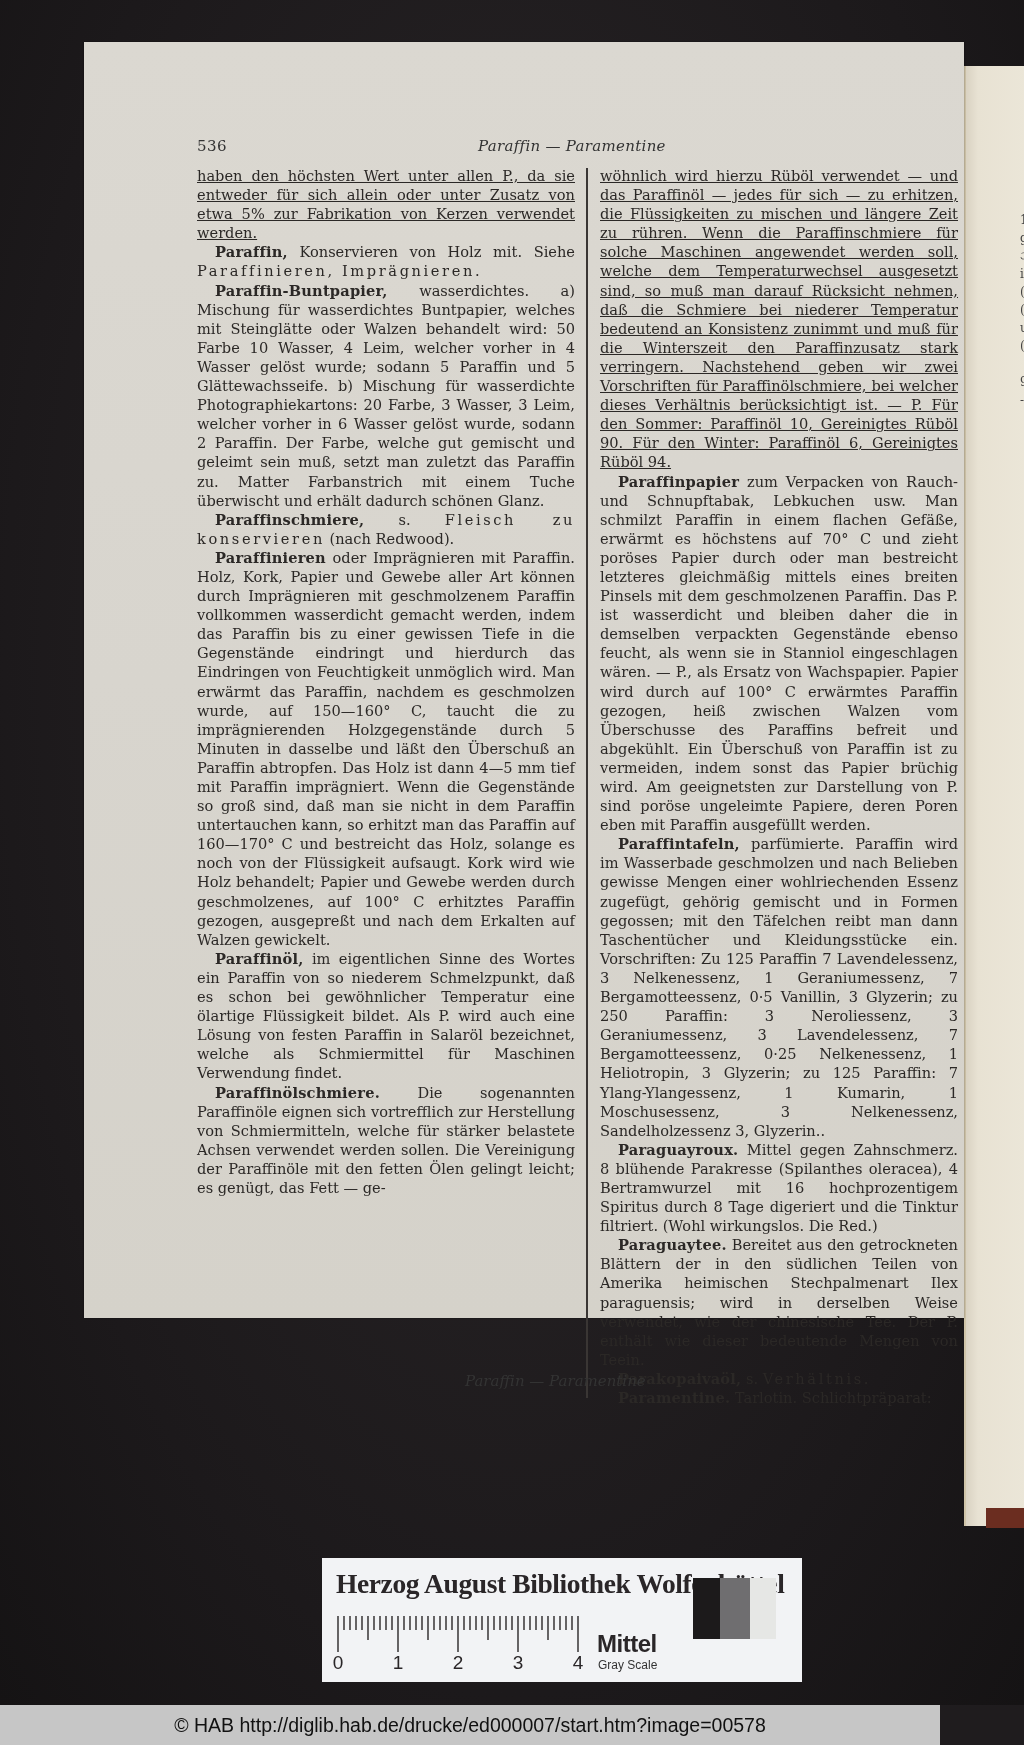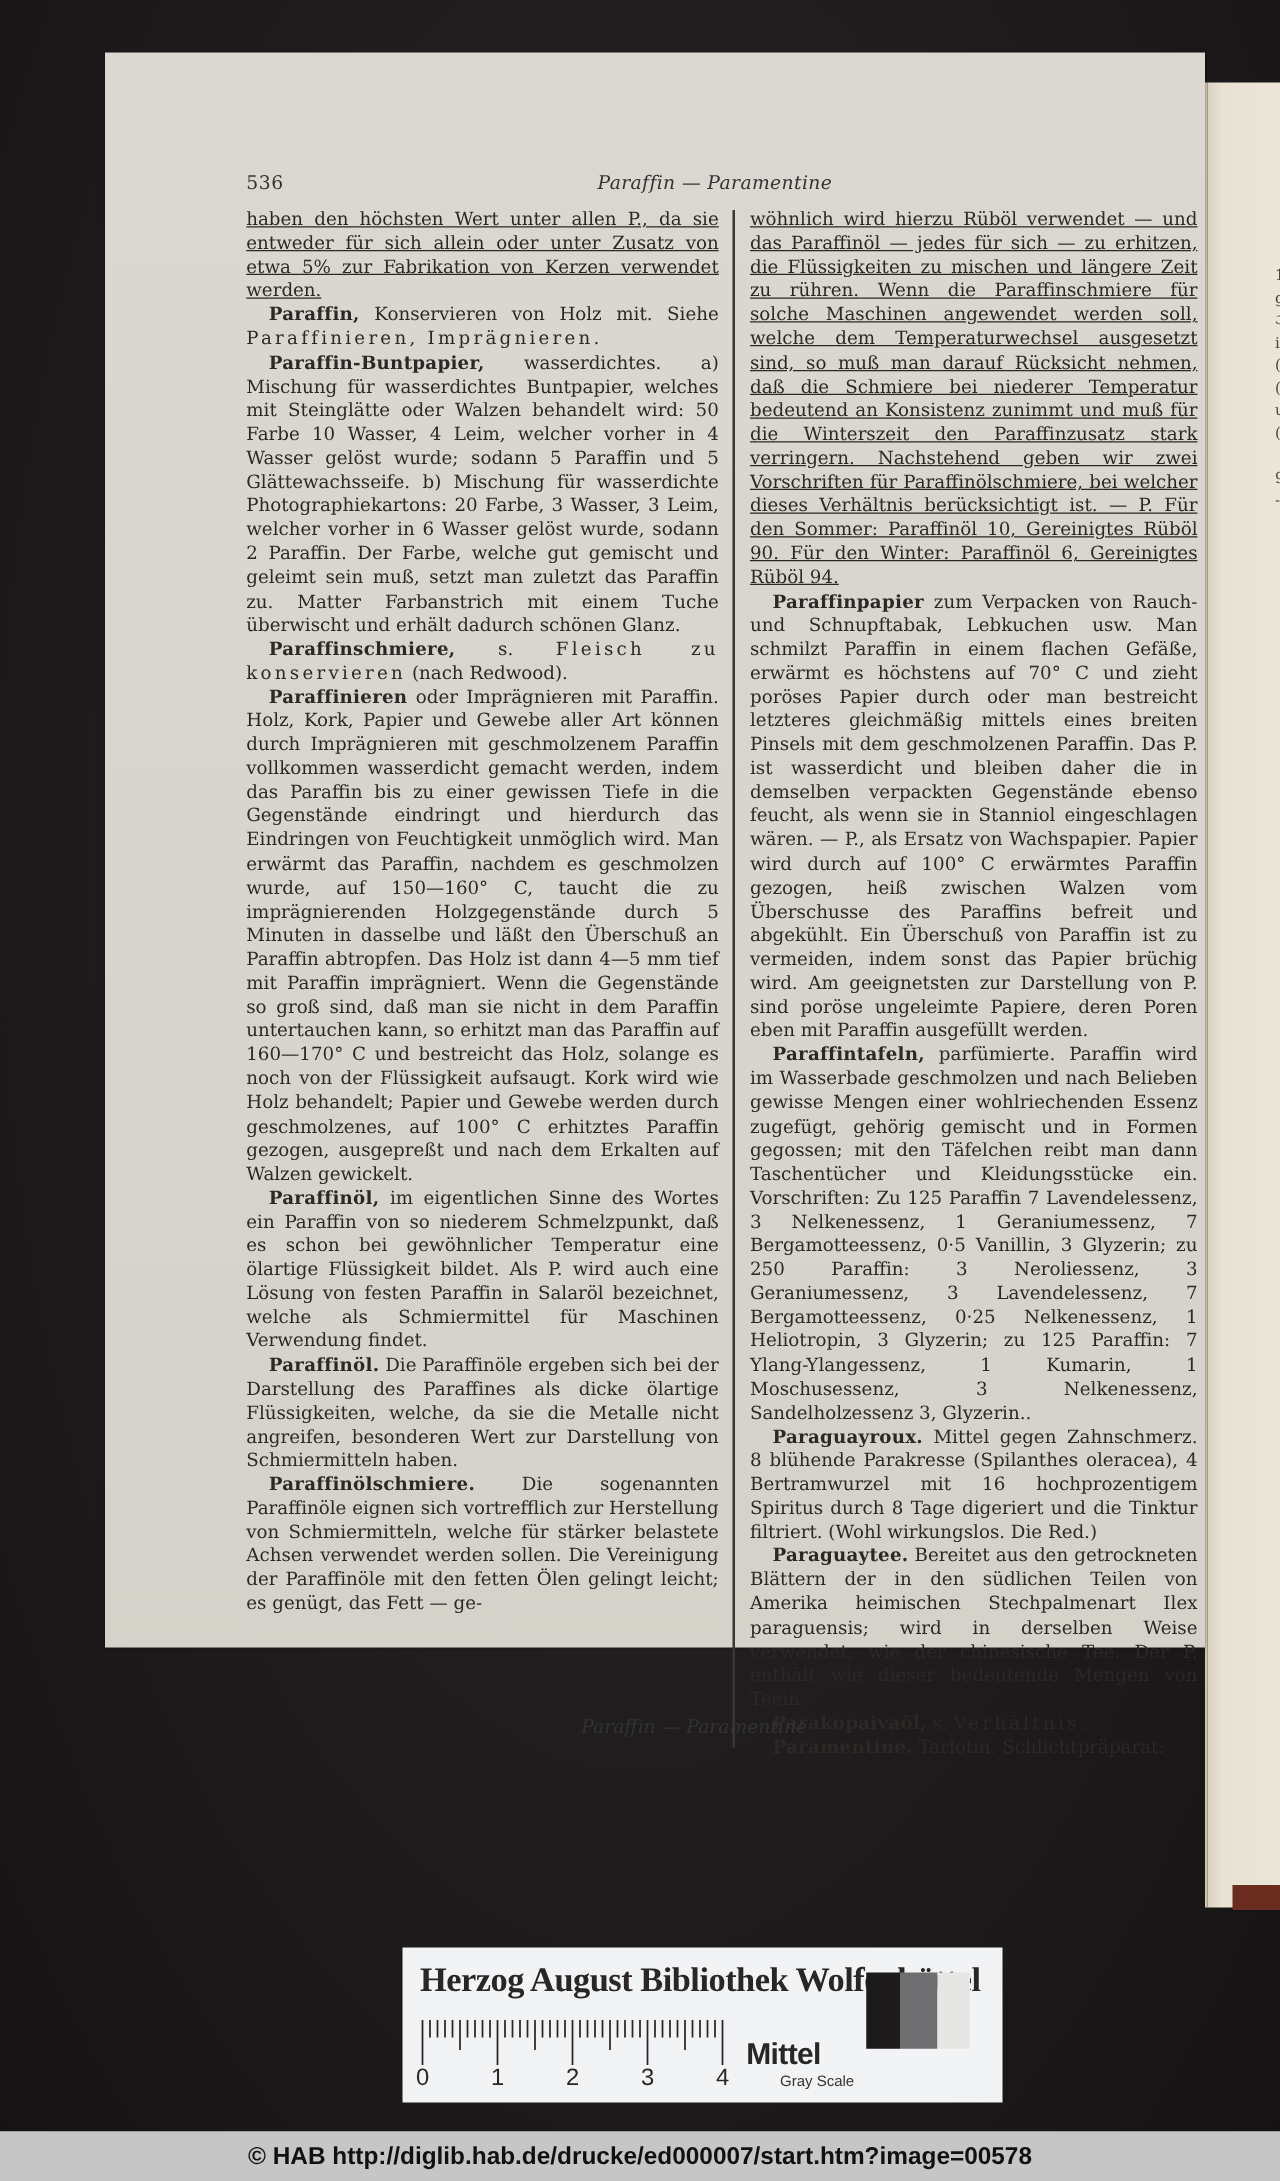--- a/index.html
+++ b/index.html
@@ -74,31 +74,31 @@
   .ruler .label {
     position: absolute; top: 38px; font-family: "Liberation Sans", sans-serif;
     font-size: 19px; color: #2a2628; width: 20px; margin-left: -10px; text-align: center;
   }
   .kodak {
     position: absolute; left: 275px; top: 72px;
     font-family: "Liberation Sans", sans-serif; font-weight: bold;
     font-size: 24px; color: #2a2628; letter-spacing: -0.5px;
   }
   .kodak-sub {
-    position: absolute; left: 302px; top: 100px;
+    position: absolute; left: 276px; top: 100px;
     font-family: "Liberation Sans", sans-serif; font-size: 12px; color: #333;
   }
   .gray-swatch { position: absolute; top: 78px; height: 61px; }
   .sw-black { left: 371px; width: 27px; background: #1c1a1b; }
   .sw-mid { left: 398px; width: 30px; background: #6f6e70; }
   .sw-light { left: 428px; width: 26px; background: #e6e7e5; }
   .footer-bar {
-    position: absolute; left: 0; top: 1705px; width: 1024px; height: 40px;
+    position: absolute; left: 0; top: 1705px; width: 940px; height: 40px;
     background: #c6c6c6;
-    display: flex; align-items: center; justify-content: center; font-weight: bold;
+    display: flex; align-items: center; justify-content: center;
   }
   .footer-bar span {
     font-family: "Liberation Sans", sans-serif; font-size: 19.5px; color: #111;
   }
 </style>
 </head>
 <body>
 
 <div class="scan-bg"></div>
 
@@ -121,21 +121,20 @@
   <div class="page-number">536</div>
   <div class="running-head">Paraffin — Paramentine</div>
 
   <div class="column col-left" id="col-left">
       <p class="entry cont"><span>haben den höchsten Wert unter allen P., da sie entweder für sich allein oder unter Zusatz von etwa 5% zur Fabrikation von Kerzen verwendet werden.</span></p>
       <p class="entry"><span class="headword">Paraffin,</span> <span>Konservieren von Holz mit. Siehe</span> <span class="spaced">Paraffinieren, Imprägnieren.</span></p>
       <p class="entry"><span class="headword">Paraffin-Buntpapier,</span> <span>wasserdichtes. a) Mischung für wasserdichtes Buntpapier, welches mit Steinglätte oder Walzen behandelt wird: 50 Farbe 10 Wasser, 4 Leim, welcher vorher in 4 Wasser gelöst wurde; sodann 5 Paraffin und 5 Glättewachsseife. b) Mischung für wasserdichte Photographiekartons: 20 Farbe, 3 Wasser, 3 Leim, welcher vorher in 6 Wasser gelöst wurde, sodann 2 Paraffin. Der Farbe, welche gut gemischt und geleimt sein muß, setzt man zuletzt das Paraffin zu. Matter Farbanstrich mit einem Tuche überwischt und erhält dadurch schönen Glanz.</span></p>
       <p class="entry"><span class="headword">Paraffinschmiere,</span> <span>s.</span> <span class="spaced">Fleisch zu konservieren</span> <span>(nach Redwood).</span></p>
       <p class="entry"><span class="headword">Paraffinieren</span> <span>oder Imprägnieren mit Paraffin. Holz, Kork, Papier und Gewebe aller Art können durch Imprägnieren mit geschmolzenem Paraffin vollkommen wasserdicht gemacht werden, indem das Paraffin bis zu einer gewissen Tiefe in die Gegenstände eindringt und hierdurch das Eindringen von Feuchtigkeit unmöglich wird. Man erwärmt das Paraffin, nachdem es geschmolzen wurde, auf 150—160° C, taucht die zu imprägnierenden Holzgegenstände durch 5 Minuten in dasselbe und läßt den Überschuß an Paraffin abtropfen. Das Holz ist dann 4—5 mm tief mit Paraffin imprägniert. Wenn die Gegenstände so groß sind, daß man sie nicht in dem Paraffin untertauchen kann, so erhitzt man das Paraffin auf 160—170° C und bestreicht das Holz, solange es noch von der Flüssigkeit aufsaugt. Kork wird wie Holz behandelt; Papier und Gewebe werden durch geschmolzenes, auf 100° C erhitztes Paraffin gezogen, ausgepreßt und nach dem Erkalten auf Walzen gewickelt.</span></p>
       <p class="entry"><span class="headword">Paraffinöl,</span> <span>im eigentlichen Sinne des Wortes ein Paraffin von so niederem Schmelzpunkt, daß es schon bei gewöhnlicher Temperatur eine ölartige Flüssigkeit bildet. Als P. wird auch eine Lösung von festen Paraffin in Salaröl bezeichnet, welche als Schmiermittel für Maschinen Verwendung findet.</span></p>
-      <p class="entry"><span class="headword">Paraffinöl.</span> <span>Die Paraffinöle ergeben sich bei der Darstellung des Paraffines als dicke ölartige Flüssigkeiten, welche, da sie die Metalle nicht angreifen, besonderen Wert zur Darstellung von Schmiermitteln haben.</span></p>
       <p class="entry"><span class="headword">Paraffinölschmiere.</span> <span>Die sogenannten Paraffinöle eignen sich vortrefflich zur Herstellung von Schmiermitteln, welche für stärker belastete Achsen verwendet werden sollen. Die Vereinigung der Paraffinöle mit den fetten Ölen gelingt leicht; es genügt, das Fett — ge-</span></p>
     </div>
   <div class="col-rule"></div>
   <div class="column col-right" id="col-right">
       <p class="entry cont"><span>wöhnlich wird hierzu Rüböl verwendet — und das Paraffinöl — jedes für sich — zu erhitzen, die Flüssigkeiten zu mischen und längere Zeit zu rühren. Wenn die Paraffinschmiere für solche Maschinen angewendet werden soll, welche dem Temperaturwechsel ausgesetzt sind, so muß man darauf Rücksicht nehmen, daß die Schmiere bei niederer Temperatur bedeutend an Konsistenz zunimmt und muß für die Winterszeit den Paraffinzusatz stark verringern. Nachstehend geben wir zwei Vorschriften für Paraffinölschmiere, bei welcher dieses Verhältnis berücksichtigt ist. — P. Für den Sommer: Paraffinöl 10, Gereinigtes Rüböl 90. Für den Winter: Paraffinöl 6, Gereinigtes Rüböl 94.</span></p>
       <p class="entry"><span class="headword">Paraffinpapier</span> <span>zum Verpacken von Rauch- und Schnupftabak, Lebkuchen usw. Man schmilzt Paraffin in einem flachen Gefäße, erwärmt es höchstens auf 70° C und zieht poröses Papier durch oder man bestreicht letzteres gleichmäßig mittels eines breiten Pinsels mit dem geschmolzenen Paraffin. Das P. ist wasserdicht und bleiben daher die in demselben verpackten Gegenstände ebenso feucht, als wenn sie in Stanniol eingeschlagen wären. — P., als Ersatz von Wachspapier. Papier wird durch auf 100° C erwärmtes Paraffin gezogen, heiß zwischen Walzen vom Überschusse des Paraffins befreit und abgekühlt. Ein Überschuß von Paraffin ist zu vermeiden, indem sonst das Papier brüchig wird. Am geeignetsten zur Darstellung von P. sind poröse ungeleimte Papiere, deren Poren eben mit Paraffin ausgefüllt werden.</span></p>
       <p class="entry"><span class="headword">Paraffintafeln,</span> <span>parfümierte. Paraffin wird im Wasserbade geschmolzen und nach Belieben gewisse Mengen einer wohlriechenden Essenz zugefügt, gehörig gemischt und in Formen gegossen; mit den Täfelchen reibt man dann Taschentücher und Kleidungsstücke ein. Vorschriften: Zu 125 Paraffin 7 Lavendelessenz, 3 Nelkenessenz, 1 Geraniumessenz, 7 Bergamotteessenz, 0·5 Vanillin, 3 Glyzerin; zu 250 Paraffin: 3 Neroliessenz, 3 Geraniumessenz, 3 Lavendelessenz, 7 Bergamotteessenz, 0·25 Nelkenessenz, 1 Heliotropin, 3 Glyzerin; zu 125 Paraffin: 7 Ylang-Ylangessenz, 1 Kumarin, 1 Moschusessenz, 3 Nelkenessenz, Sandelholzessenz 3, Glyzerin..</span></p>
       <p class="entry"><span class="headword">Paraguayroux.</span> <span>Mittel gegen Zahnschmerz. 8 blühende Parakresse (Spilanthes oleracea), 4 Bertramwurzel mit 16 hochprozentigem Spiritus durch 8 Tage digeriert und die Tinktur filtriert. (Wohl wirkungslos. Die Red.)</span></p>
       <p class="entry"><span class="headword">Paraguaytee.</span> <span>Bereitet aus den getrockneten Blättern der in den südlichen Teilen von Amerika heimischen Stechpalmenart Ilex paraguensis; wird in derselben Weise verwendet, wie der chinesische Tee. Der P. enthält wie dieser bedeutende Mengen von Teein.</span></p>
       <p class="entry"><span class="headword">Parakopaivaöl,</span> <span>s.</span> <span class="spaced">Verhältnis.</span></p>

